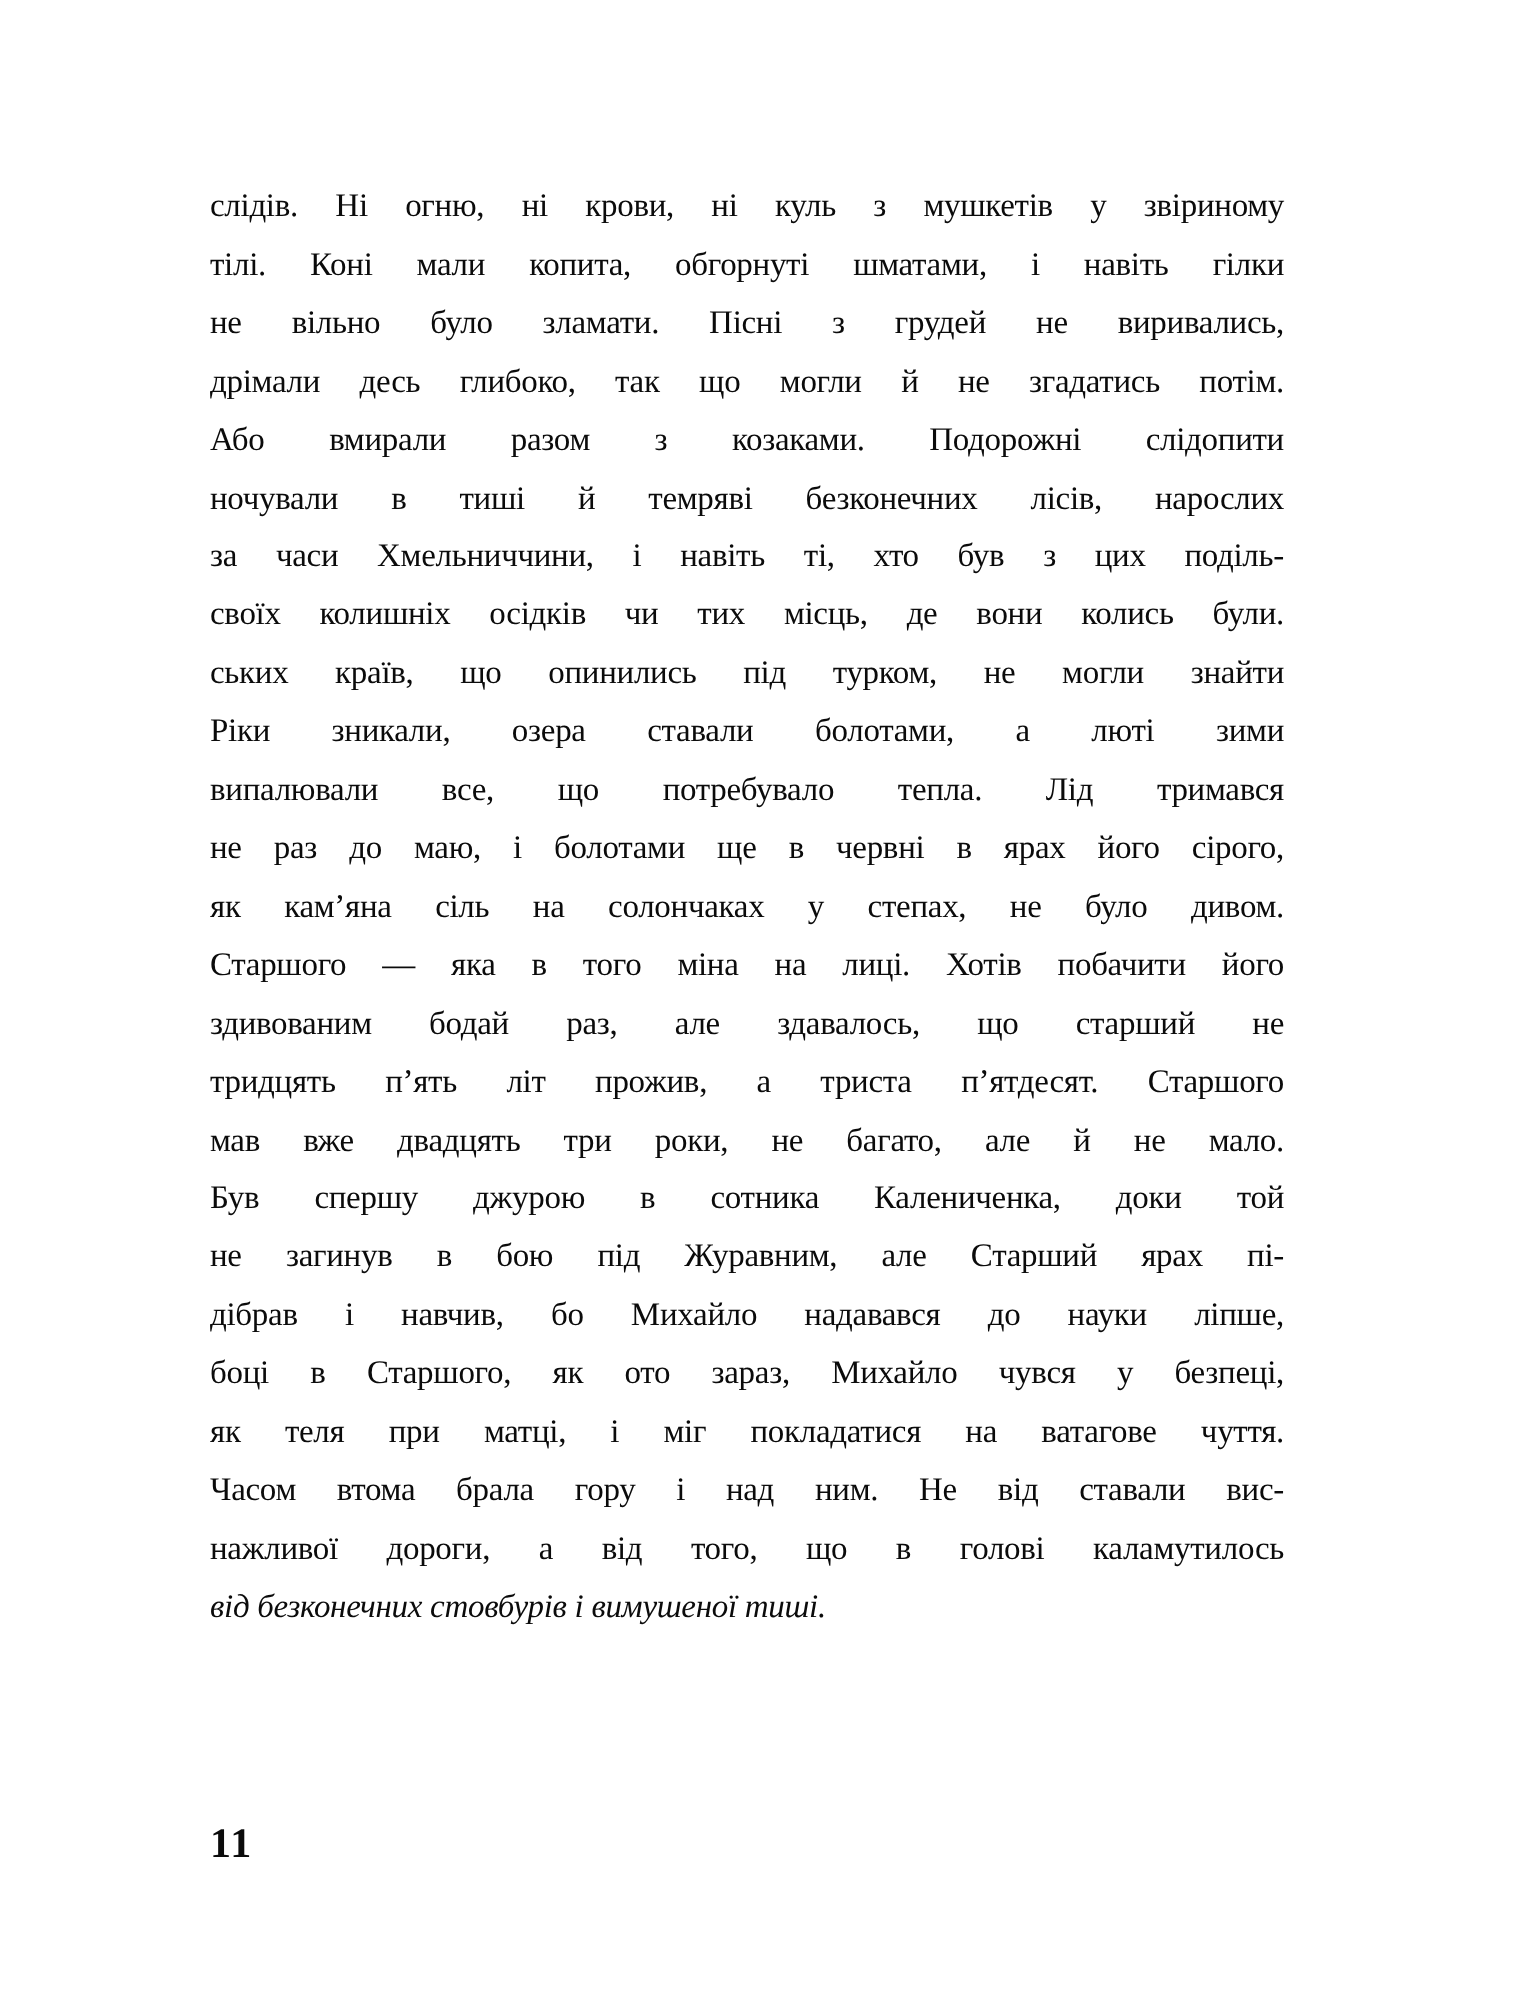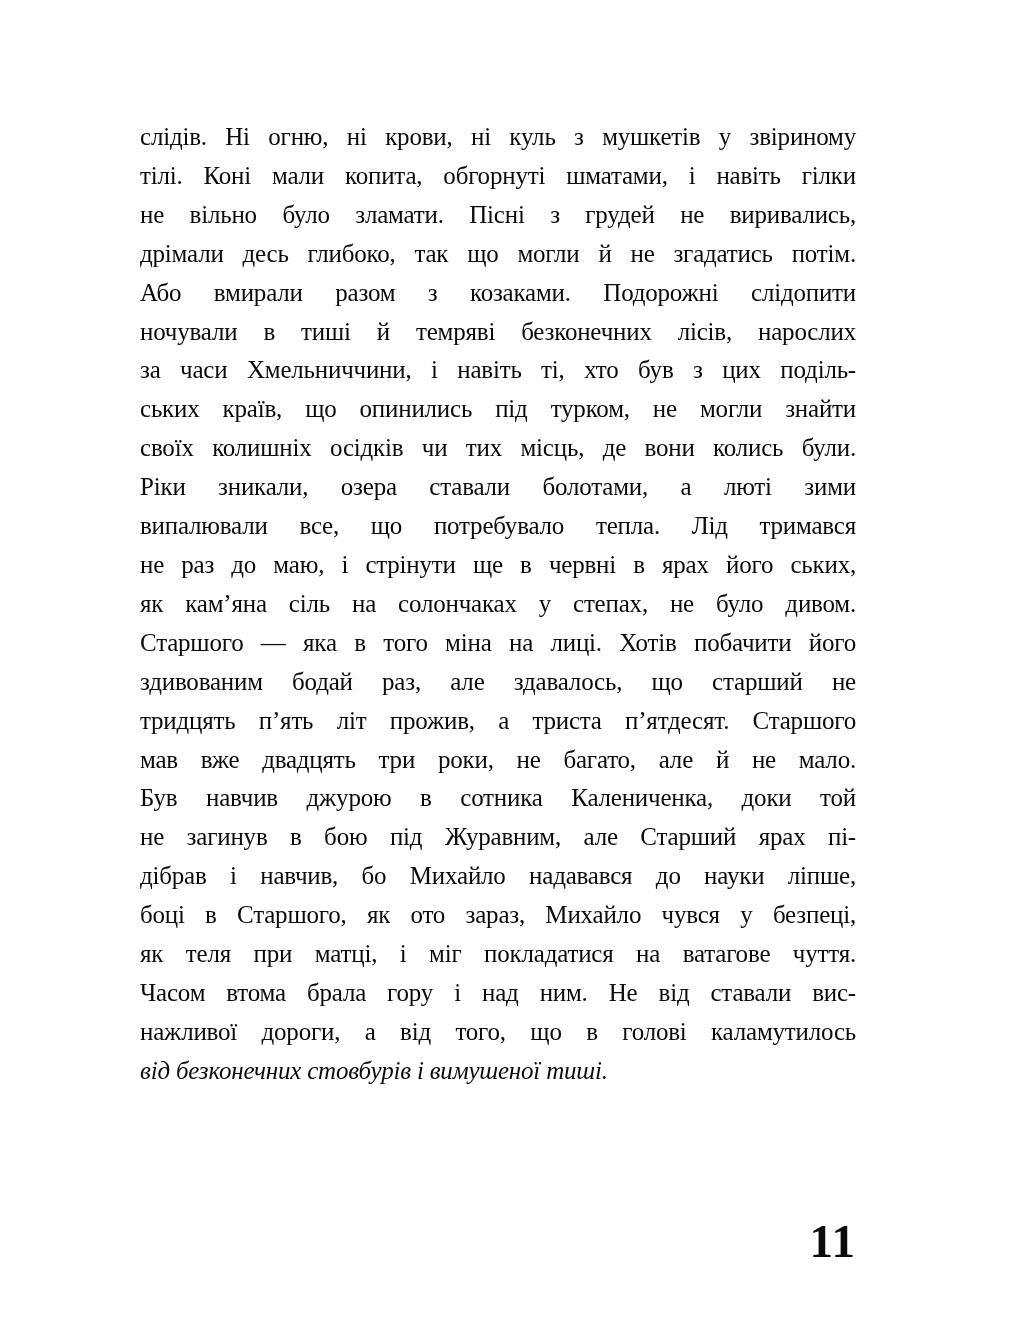--- a/index.html
+++ b/index.html
@@ -18,66 +18,66 @@
     font-family: "Liberation Serif", "DejaVu Serif", serif;
     color: #0b0b0b;
   }
   .text-block {
     position: absolute;
     left: 140px;
     top: 118px;
     width: 716px;
   }
   .text-line {
-    font-size: 25px;
+    font-size: 22px;
     line-height: 38.9px;
     white-space: normal;
     text-align: justify;
     text-align-last: justify;
     letter-spacing: -0.2px;
   }
   .text-line.last {
     text-align-last: left;
     font-style: italic;
   }
   .page-number {
     position: absolute;
     left: 140px;
     top: 1214px;
     width: 716px;
-    text-align: right;
-    font-size: 47px;
+    text-align: left;
+    font-size: 28px;
     font-weight: bold;
     letter-spacing: 1px;
     color: #0b0b0b;
   }
 </style>
 </head>
 <body>
 
 <div class="book-page">
   <div class="text-block">
     <div class="text-line">слідів. Ні огню, ні крови, ні куль з мушкетів у звіриному</div>
     <div class="text-line">тілі. Коні мали копита, обгорнуті шматами, і навіть гілки</div>
     <div class="text-line">не вільно було зламати. Пісні з грудей не виривались,</div>
     <div class="text-line">дрімали десь глибоко, так що могли й не згадатись потім.</div>
     <div class="text-line">Або вмирали разом з козаками. Подорожні слідопити</div>
     <div class="text-line">ночували в тиші й темряві безконечних лісів, нарослих</div>
     <div class="text-line">за часи Хмельниччини, і навіть ті, хто був з цих поділь-</div>
+    <div class="text-line">своїх колишніх осідків чи тих місць, де вони колись були.</div>
     <div class="text-line">ських країв, що опинились під турком, не могли знайти</div>
-    <div class="text-line">своїх колишніх осідків чи тих місць, де вони колись були.</div>
     <div class="text-line">Ріки зникали, озера ставали болотами, а люті зими</div>
     <div class="text-line">випалювали все, що потребувало тепла. Лід тримався</div>
-    <div class="text-line">не раз до маю, і стрінути ще в червні в ярах його ських,</div>
+    <div class="text-line">не раз до маю, і болотами ще в червні в ярах його сірого,</div>
     <div class="text-line">як кам’яна сіль на солончаках у степах, не було дивом.</div>
     <div class="text-line">Старшого — яка в того міна на лиці. Хотів побачити його</div>
     <div class="text-line">здивованим бодай раз, але здавалось, що старший не</div>
     <div class="text-line">тридцять п’ять літ прожив, а триста п’ятдесят. Старшого</div>
     <div class="text-line">мав вже двадцять три роки, не багато, але й не мало.</div>
-    <div class="text-line">Був навчив джурою в сотника Калениченка, доки той</div>
+    <div class="text-line">Був спершу джурою в сотника Калениченка, доки той</div>
     <div class="text-line">не загинув в бою під Журавним, але Старший ярах пі-</div>
     <div class="text-line">дібрав і навчив, бо Михайло надавався до науки ліпше,</div>
     <div class="text-line">боці в Старшого, як ото зараз, Михайло чувся у безпеці,</div>
     <div class="text-line">як теля при матці, і міг покладатися на ватагове чуття.</div>
     <div class="text-line">Часом втома брала гору і над ним. Не від ставали вис-</div>
     <div class="text-line">нажливої дороги, а від того, що в голові каламутилось</div>
     <div class="text-line last">від безконечних стовбурів і вимушеної тиші.</div>
   </div>
   <div class="page-number">11</div>
 </div>

